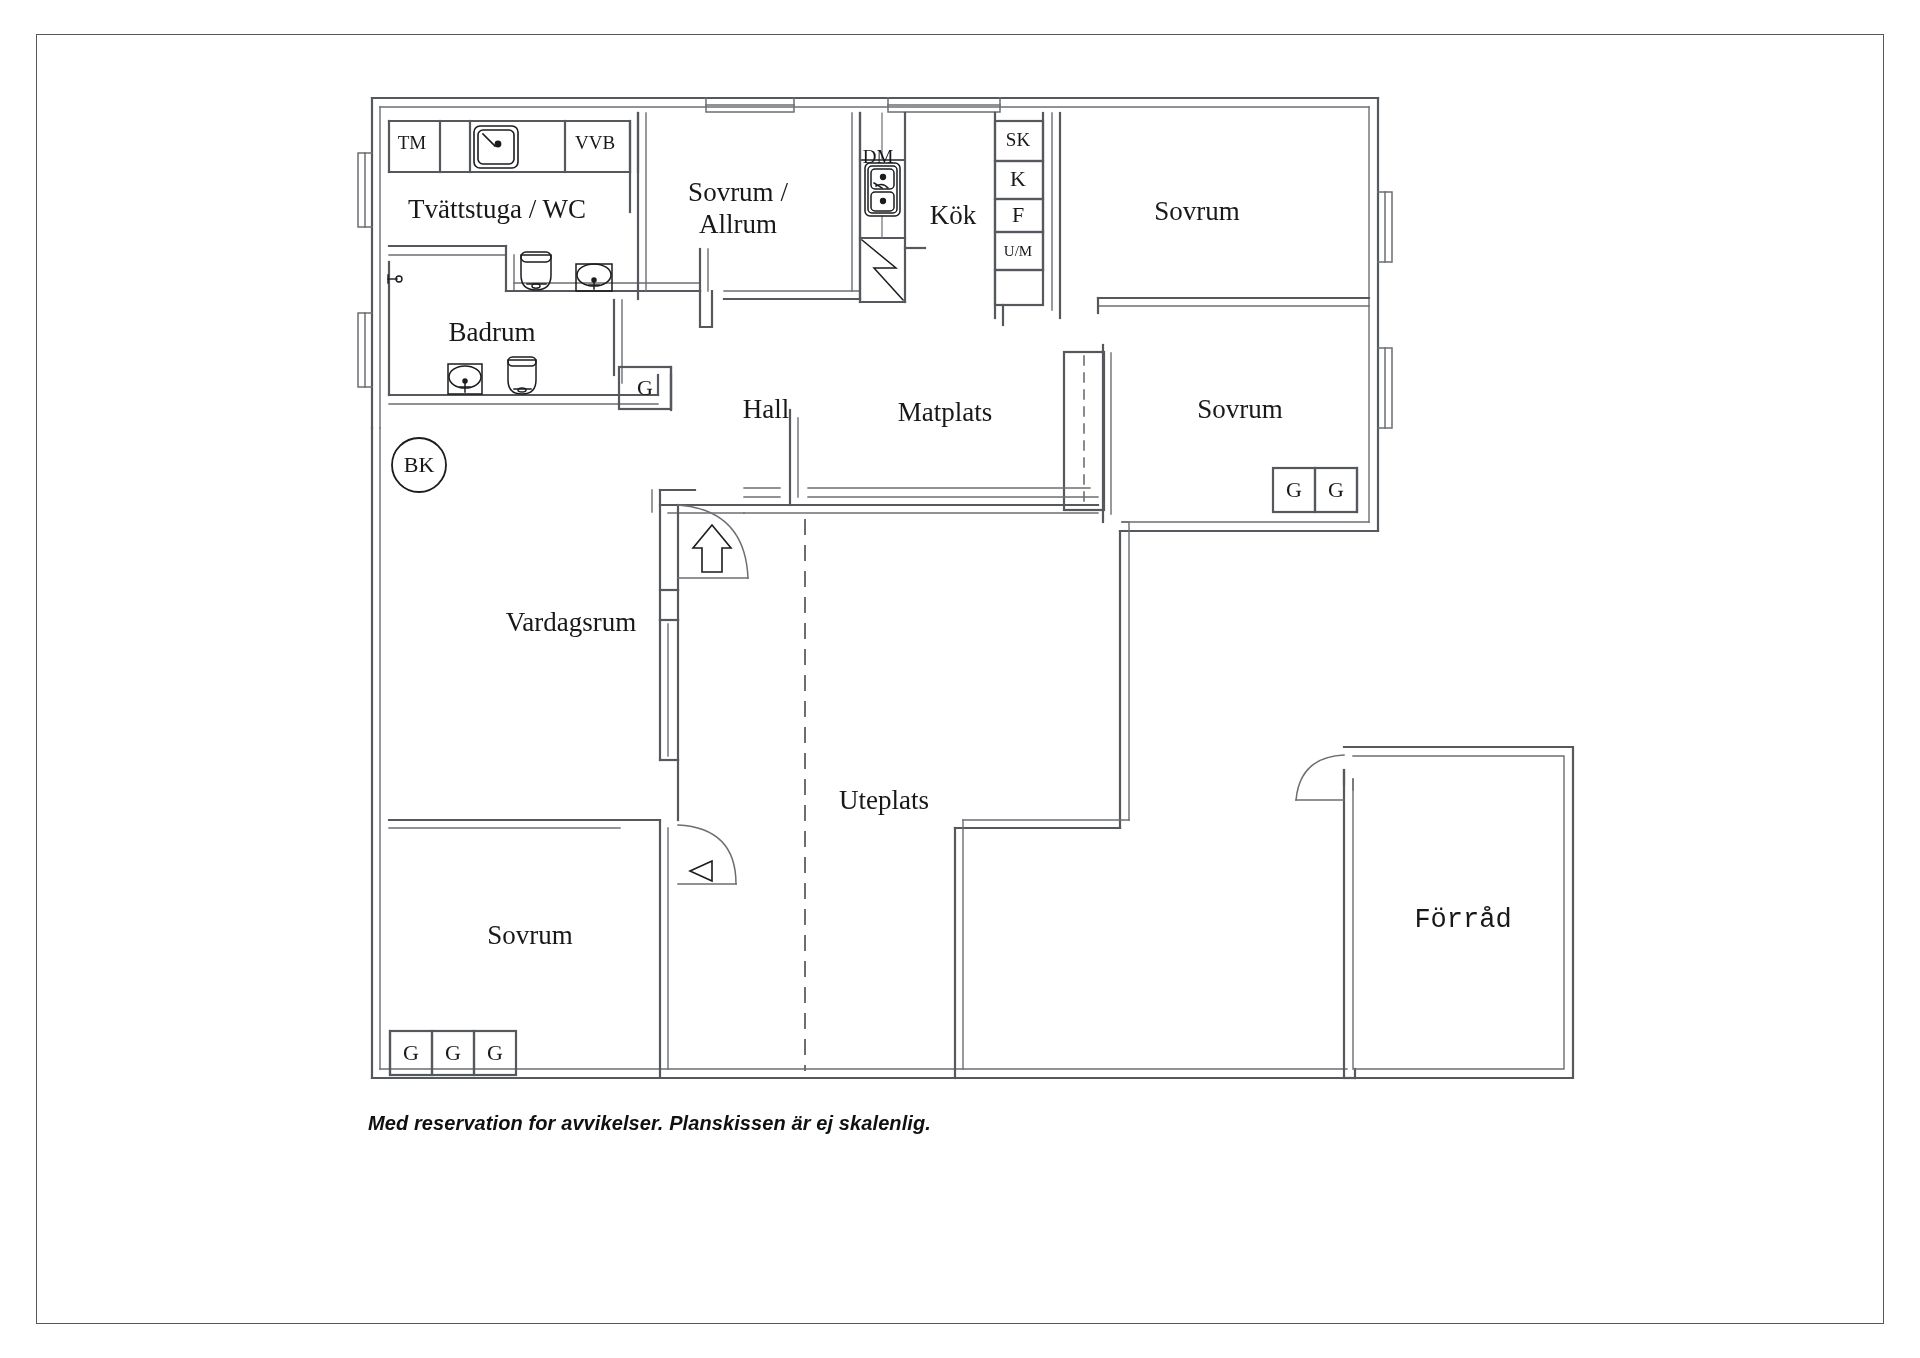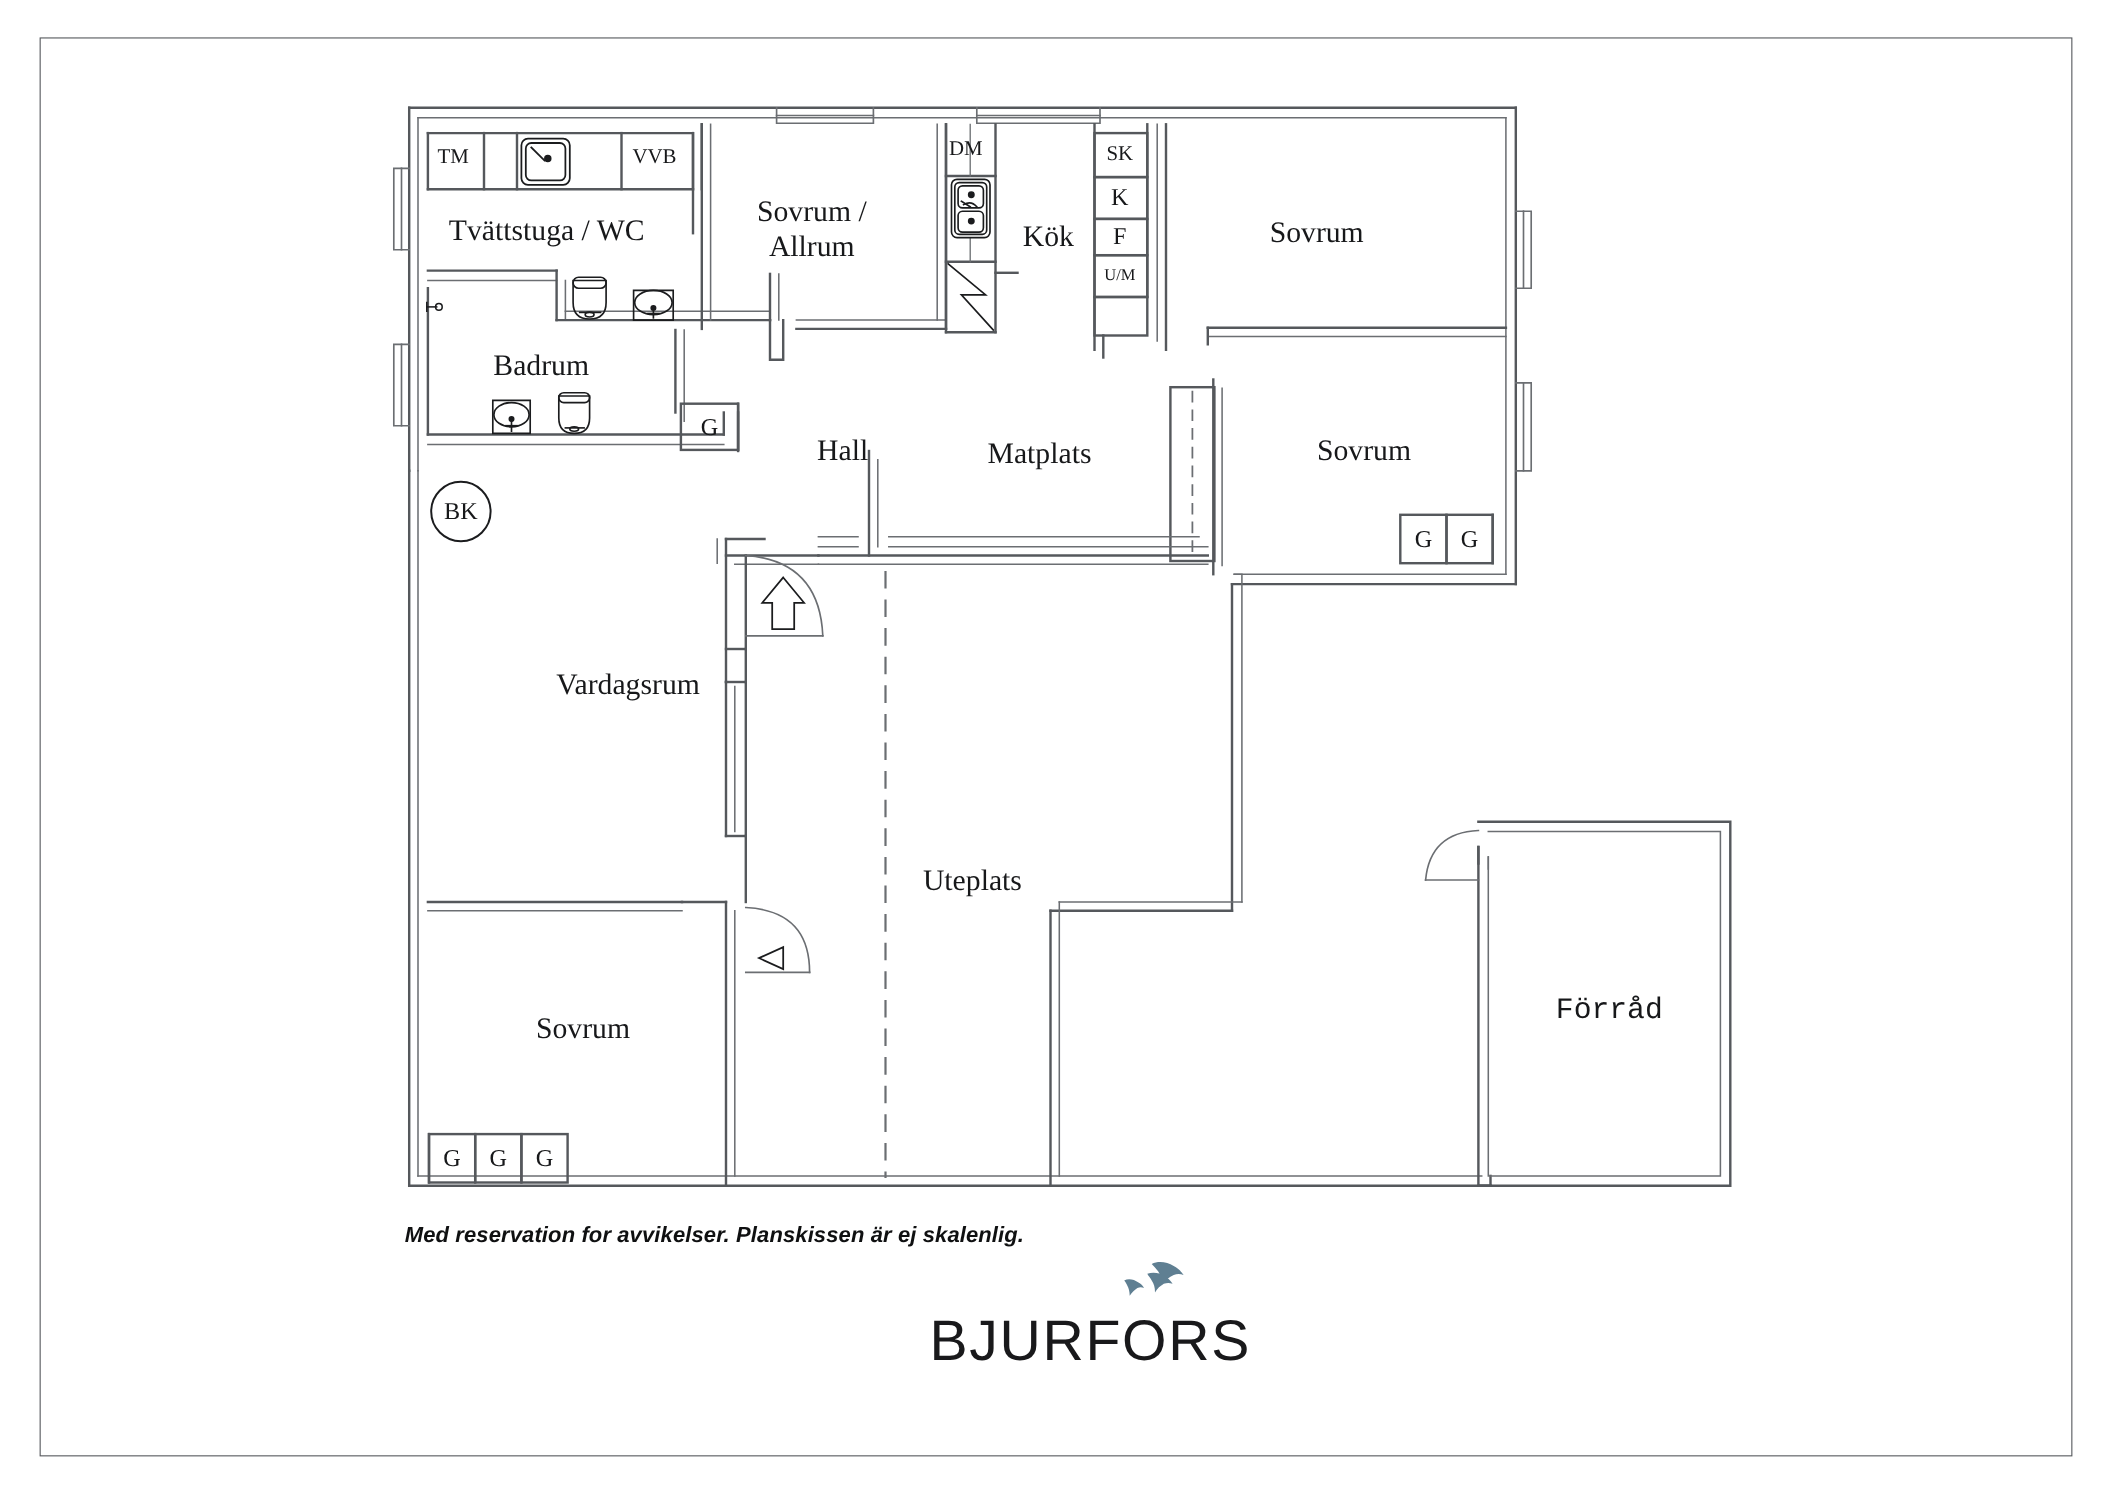--- a/index.html
+++ b/index.html
@@ -409,41 +409,31 @@
   <div class="roomlabel" style="left:530px; top:622px;margin-left:41px;">Vardagsrum</div>
 
   <div class="roomlabel" style="left:884px; top:800px;">Uteplats</div>
 
   <div class="roomlabel" style="left:530px; top:935px;">Sovrum</div>
 
   <div class="roomlabel" style="left:1463px; top:920px;font-family:Liberation Mono, monospace;">Förråd</div>
 
   <div class="tag" style="left:412px; top:143px;">TM</div>
   <div class="tag" style="left:595px; top:143px;">VVB</div>
-  <div class="tag" style="left:878px; top:136px;">DM</div>
+  <div class="tag" style="left:878px; top:157px;">DM</div>
   <div class="tag" style="left:1018px; top:140px;">SK</div>
   <div class="tag" style="left:1018px; top:179px; font-size:22px;">K</div>
   <div class="tag" style="left:1018px; top:215px; font-size:22px;">F</div>
   <div class="tag small" style="left:1018px; top:251px;">U/M</div>
 
   <div class="tag g" style="left:645px; top:388px;">G</div>
   <div class="tag g" style="left:1294px; top:490px;">G</div>
   <div class="tag g" style="left:1336px; top:490px;">G</div>
   <div class="tag g" style="left:411px; top:1053px;">G</div>
   <div class="tag g" style="left:453px; top:1053px;">G</div>
   <div class="tag g" style="left:495px; top:1053px;">G</div>
 
   <div class="tag bk" style="left:419px; top:465px;">BK</div>
 
   <div id="disclaimer">Med reservation for avvikelser. Planskissen är ej skalenlig.</div>
 
-  <div id="logo-wrap">
-    <svg id="logo-birds" viewBox="0 0 84 46">
-      <g fill="#5f7f92">
-        <path d="M54 4 C60 1 68 2 74 6 C78 8 81 11 83 14 C80 13 77 13 74 14 C70 16 66 19 63 23 C63 18 62 14 60 11 C58 8 56 6 54 4 Z"></path>
-        <path d="M50 13 C55 11 61 12 66 15 C69 17 71 19 73 22 C70 21 68 21 65 22 C62 24 59 26 57 30 C57 25 56 22 54 19 C53 17 51 15 50 13 Z"></path>
-        <path d="M29 19 C33 17 38 18 42 21 C44 22 46 24 47 26 C45 25 43 25 41 26 C38 28 36 30 34 33 C34 29 33 26 32 24 C31 22 30 20 29 19 Z"></path>
-      </g>
-    </svg>
-    <div id="logo-text">BJURFORS</div>
-  </div>
 
 </div>
 
 </body></html>

